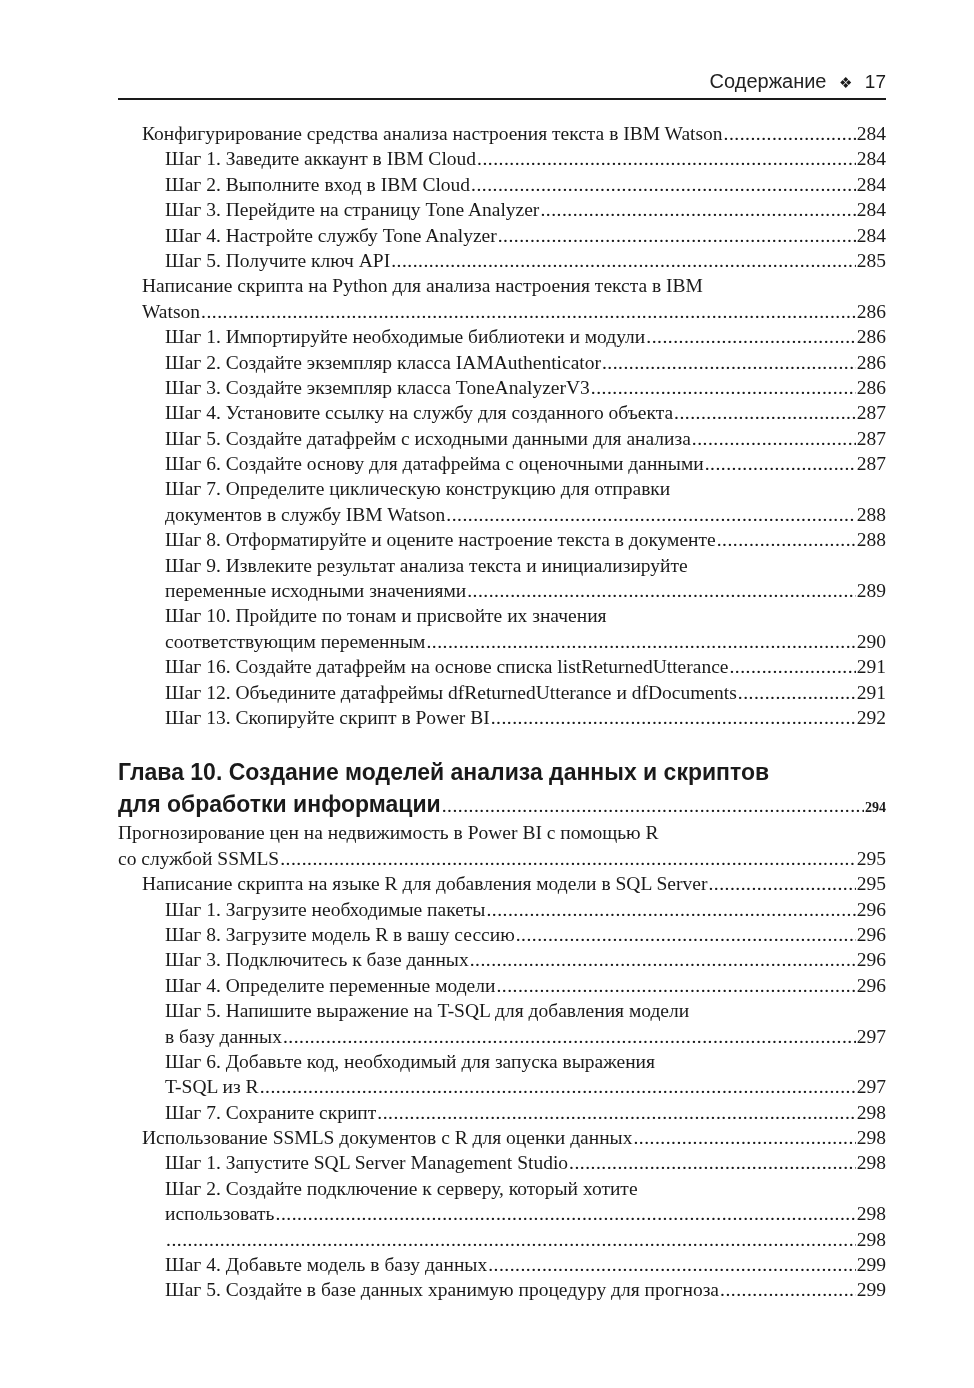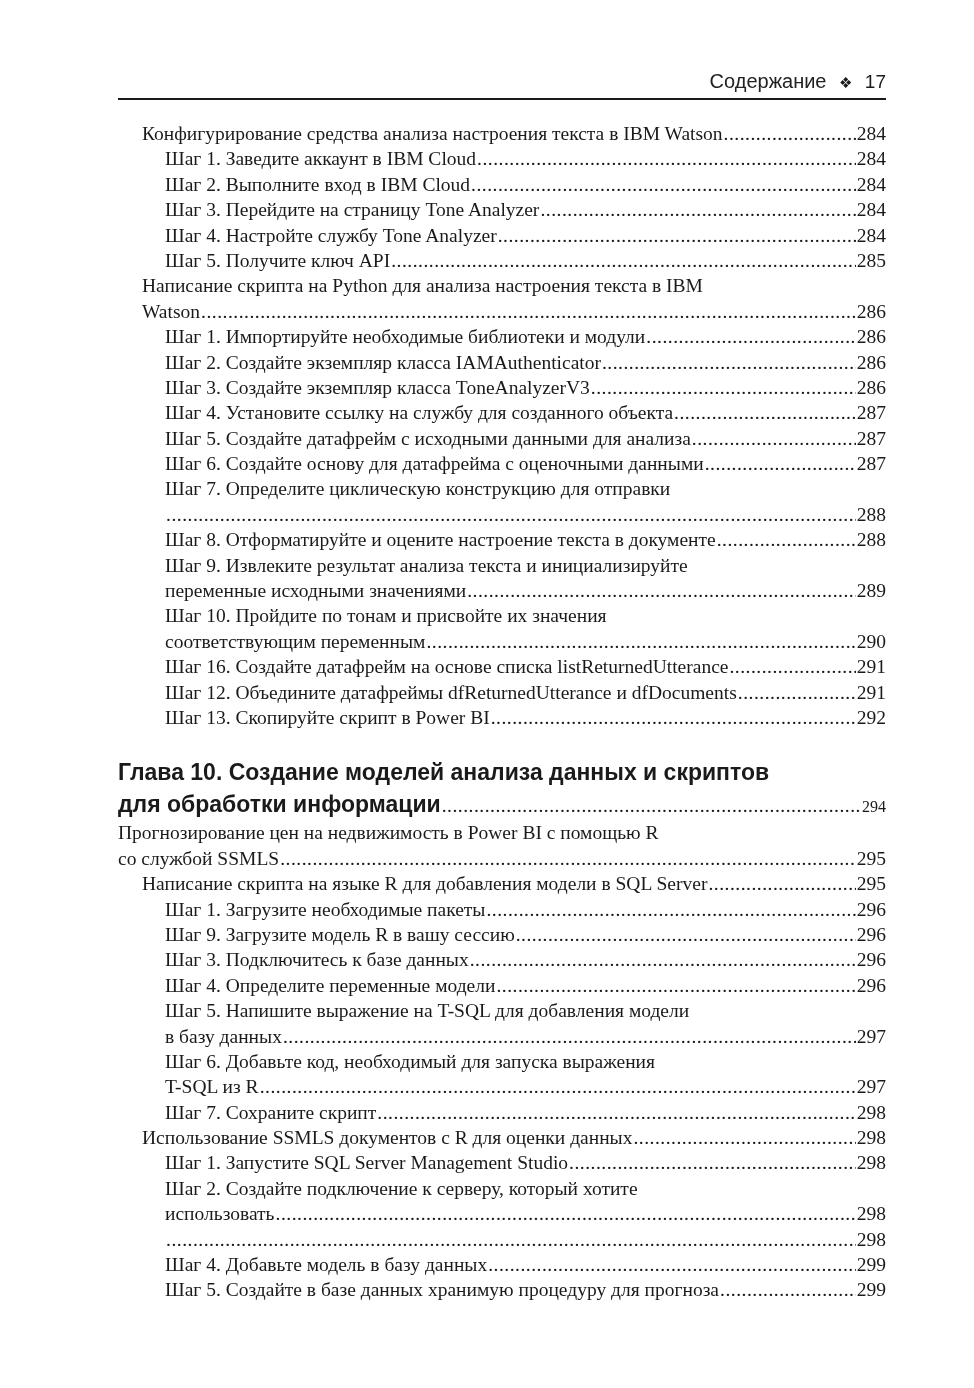--- a/index.html
+++ b/index.html
@@ -11,21 +11,21 @@
   .toc { position:absolute; left:118px; right:88px; top:121px; font-family:"Liberation Serif", serif; font-size:19.5px; }
   .row { display:flex; align-items:baseline; height:25.4px; line-height:25.4px; white-space:nowrap; }
   .row.l1 { padding-left:24px; }
   .row.l2 { padding-left:47px; }
   .row.l0 { padding-left:0; }
   .row .t { flex:0 0 auto; }
   .row .dots { flex:1 1 auto; overflow:hidden; margin:0 1px; }
   .row .dots::before { content:"................................................................................................................................................................................................................................................"; letter-spacing:0.5px; }
   .row .p { flex:0 0 auto; }
   .chapter { font-family:"Liberation Sans", sans-serif; font-weight:bold; font-size:23px; height:32px; line-height:32px; }
-  .chapter .p { font-family:"Liberation Serif", serif; font-weight:normal; font-size:16px; }
+  .chapter .p { font-family:"Liberation Serif", serif; font-weight:bold; font-size:14px; }
   .chapter .dots { font-family:"Liberation Serif", serif; font-weight:normal; font-size:19.5px; }
   .gap { height:26px; }
 </style>
 </head>
 <body>
 
 <div class="header">
   <span class="title">Содержание</span>
   <span class="sep">❖</span>
   <span class="num">17</span>
@@ -98,20 +98,21 @@
       </div>
       <div class="row l2">
         <span class="t">Шаг 6. Создайте основу для датафрейма с оценочными данными</span>
         <span class="dots"></span>
         <span class="p">287</span>
       </div>
       <div class="row l2 nop">
         <span class="t">Шаг 7. Определите циклическую конструкцию для отправки</span>
       </div>
       <div class="row l2">
+        <span class="t">документов в службу IBM Watson</span>
         <span class="dots"></span>
         <span class="p">288</span>
       </div>
       <div class="row l2">
         <span class="t">Шаг 8. Отформатируйте и оцените настроение текста в документе</span>
         <span class="dots"></span>
         <span class="p">288</span>
       </div>
       <div class="row l2 nop">
         <span class="t">Шаг 9. Извлеките результат анализа текста и инициализируйте</span>
@@ -168,21 +169,21 @@
         <span class="t">Написание скрипта на языке R для добавления модели в SQL Server</span>
         <span class="dots"></span>
         <span class="p">295</span>
       </div>
       <div class="row l2">
         <span class="t">Шаг 1. Загрузите необходимые пакеты</span>
         <span class="dots"></span>
         <span class="p">296</span>
       </div>
       <div class="row l2">
-        <span class="t">Шаг 9. Загрузите модель R в вашу сессию</span>
+        <span class="t">Шаг 8. Загрузите модель R в вашу сессию</span>
         <span class="dots"></span>
         <span class="p">296</span>
       </div>
       <div class="row l2">
         <span class="t">Шаг 3. Подключитесь к базе данных</span>
         <span class="dots"></span>
         <span class="p">296</span>
       </div>
       <div class="row l2">
         <span class="t">Шаг 4. Определите переменные модели</span>

